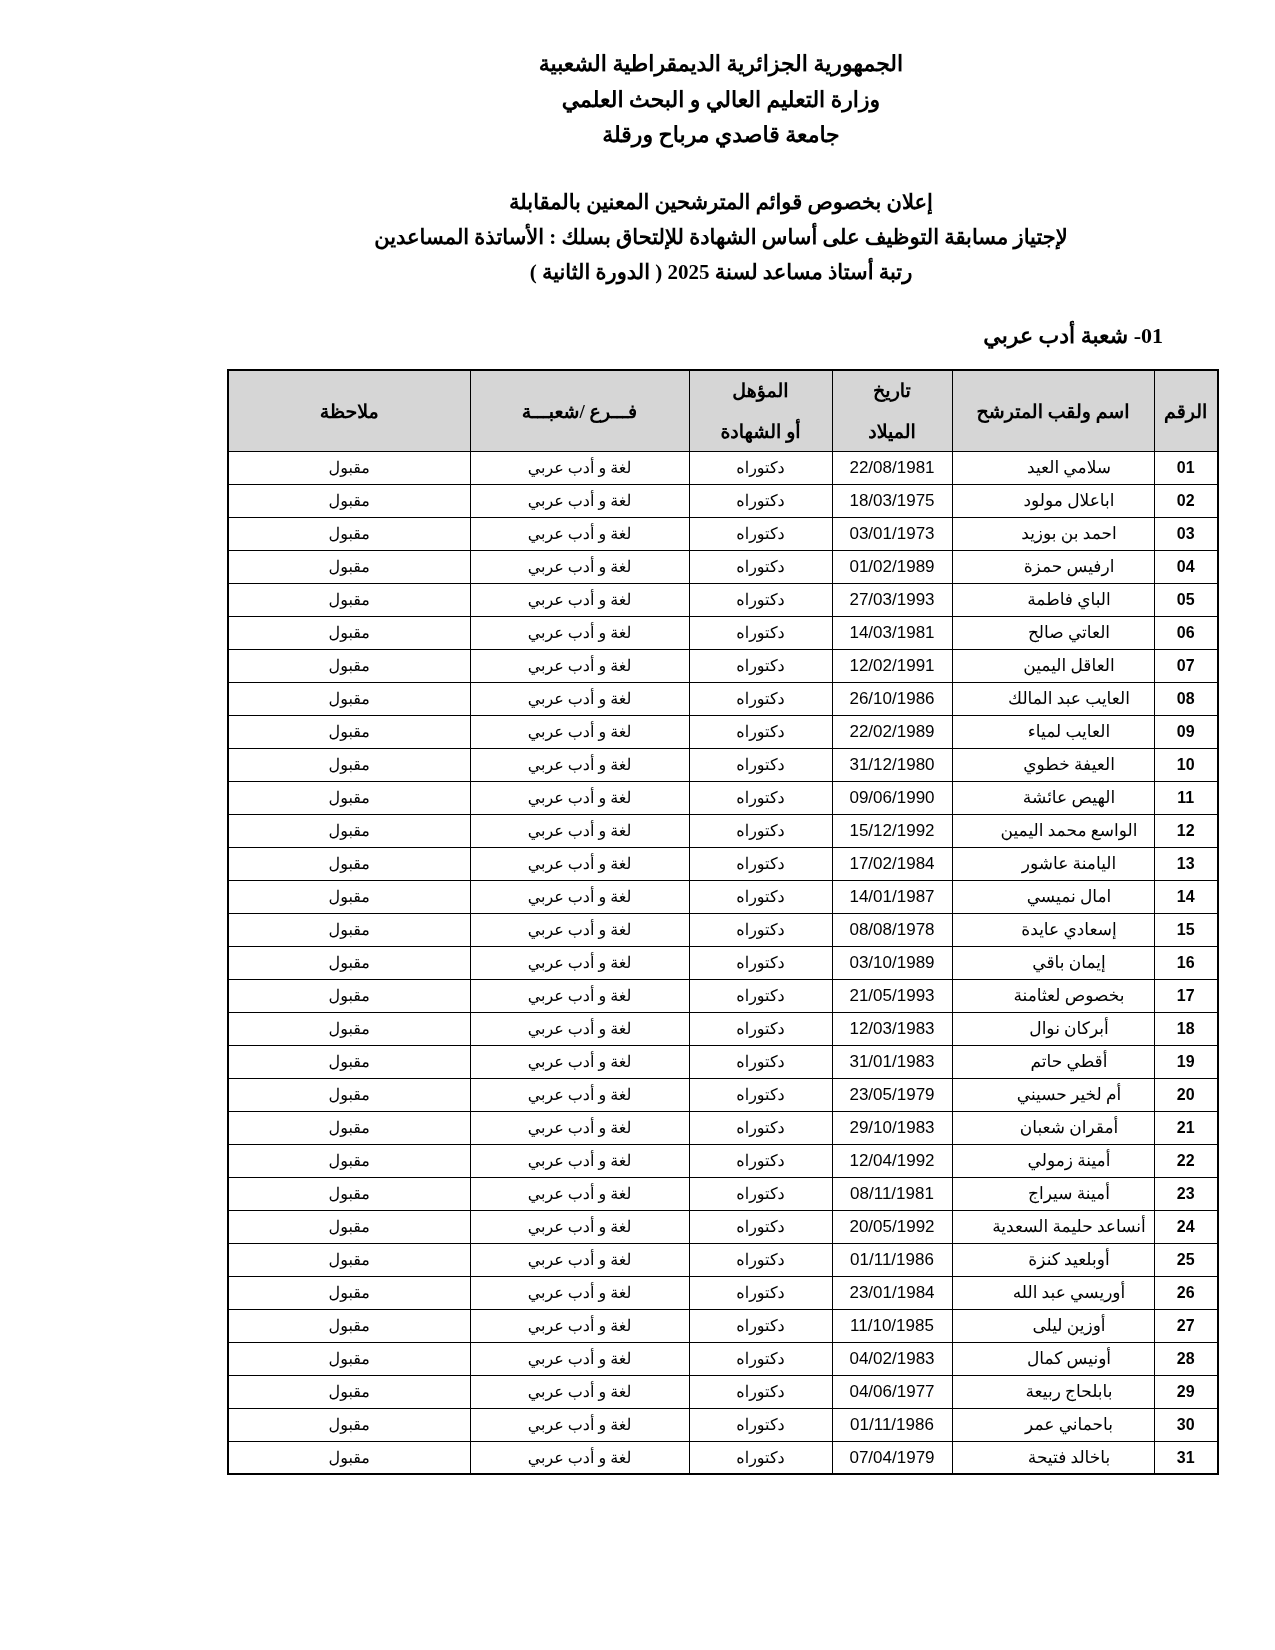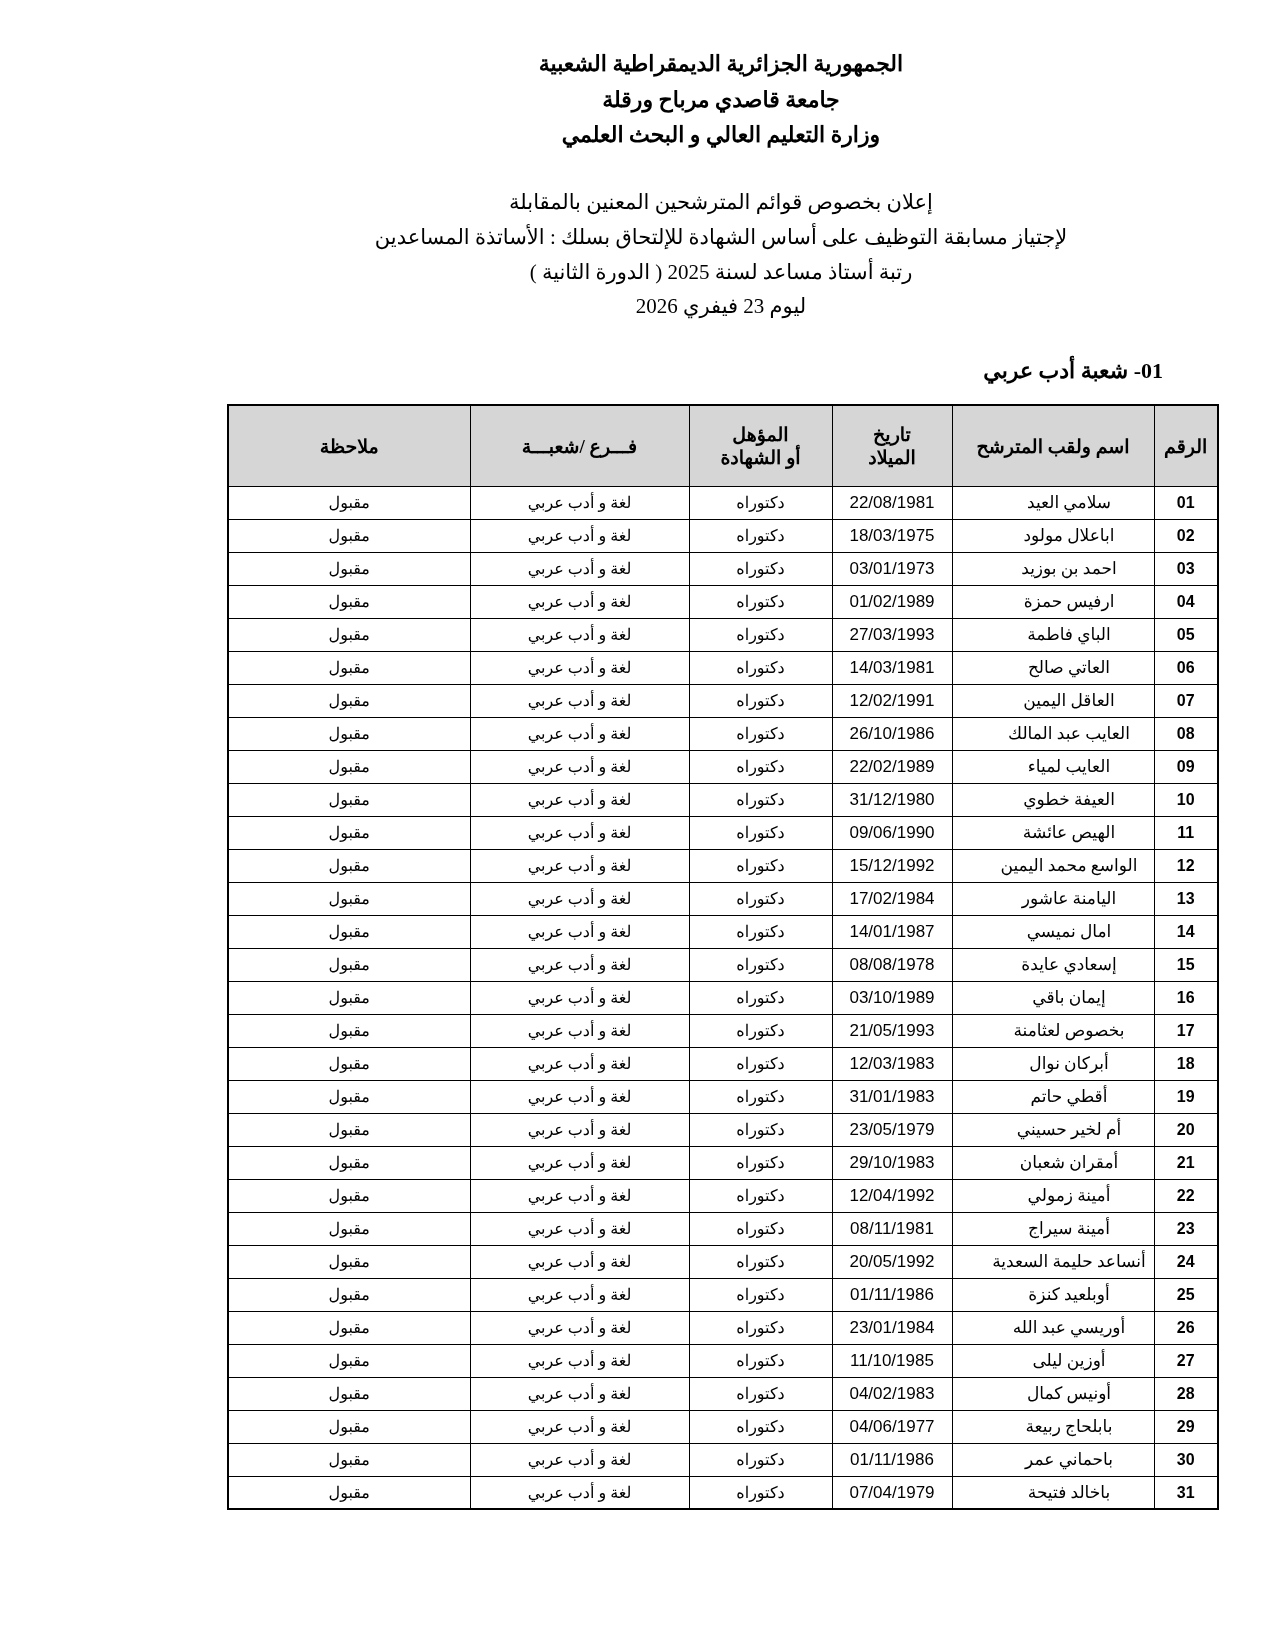--- a/index.html
+++ b/index.html
@@ -21,21 +21,21 @@
     font-weight: bold;
     font-size: 22px;
     line-height: 1.62;
     font-family: "Liberation Serif", "DejaVu Serif", serif;
   }
 
   
   .announcement {
     margin-top: 32px;
     text-align: center;
-    font-weight: normal;
+    font-weight: bold;
     font-size: 21px;
     line-height: 1.66;
     font-family: "Liberation Serif", "DejaVu Serif", serif;
   }
 
   
   .section-title {
     margin-top: 34px;
     padding-right: 112px;
     text-align: right;
@@ -60,21 +60,21 @@
     overflow: hidden;
     white-space: nowrap;
   }
   table.candidates thead th {
     background: #d6d6d6;
     height: 81px;
     font-weight: bold;
     font-size: 19px;
     font-family: "Liberation Serif", "DejaVu Serif", serif;
   }
-  th .two-line { display: flex; flex-direction: column; justify-content: center; height: 64px; }
+  th .two-line { display: flex; flex-direction: column; justify-content: space-between; height: 64px; }
   table.candidates tbody tr { height: 33px; }
   td.c-num {
     font-family: "Liberation Sans", "DejaVu Sans", sans-serif;
     font-weight: bold;
     font-size: 16px;
     margin-left: 28px;
   }
   td.c-name { font-size: 17px; padding-left: 32px; }
   td.c-birthdate {
     font-family: "Liberation Sans", "DejaVu Sans", sans-serif;
@@ -91,29 +91,28 @@
   col.w-branch { width: 219px; }
   col.w-note { width: 242px; }
 </style>
 </head>
 <body>
 
 <div class="page">
 
   <div class="gov-header">
     <div>الجمهورية الجزائرية الديمقراطية الشعبية</div>
+    <div>وزارة التعليم العالي و البحث العلمي</div>
     <div>جامعة قاصدي مرباح ورقلة</div>
-    <div>وزارة التعليم العالي و البحث العلمي</div>
   </div>
 
   <div class="announcement">
     <div>إعلان بخصوص قوائم المترشحين المعنين بالمقابلة</div>
     <div>لإجتياز مسابقة التوظيف على أساس الشهادة للإلتحاق بسلك : الأساتذة المساعدين</div>
     <div>رتبة أستاذ مساعد لسنة 2025 ( الدورة الثانية )</div>
-    <div>ليوم 23 فيفري 2026</div>
   </div>
 
   <div class="section-title">01- شعبة أدب عربي</div>
 
   <table class="candidates">
     <colgroup>
       <col class="w-num">
       <col class="w-name">
       <col class="w-birthdate">
       <col class="w-qualification">

